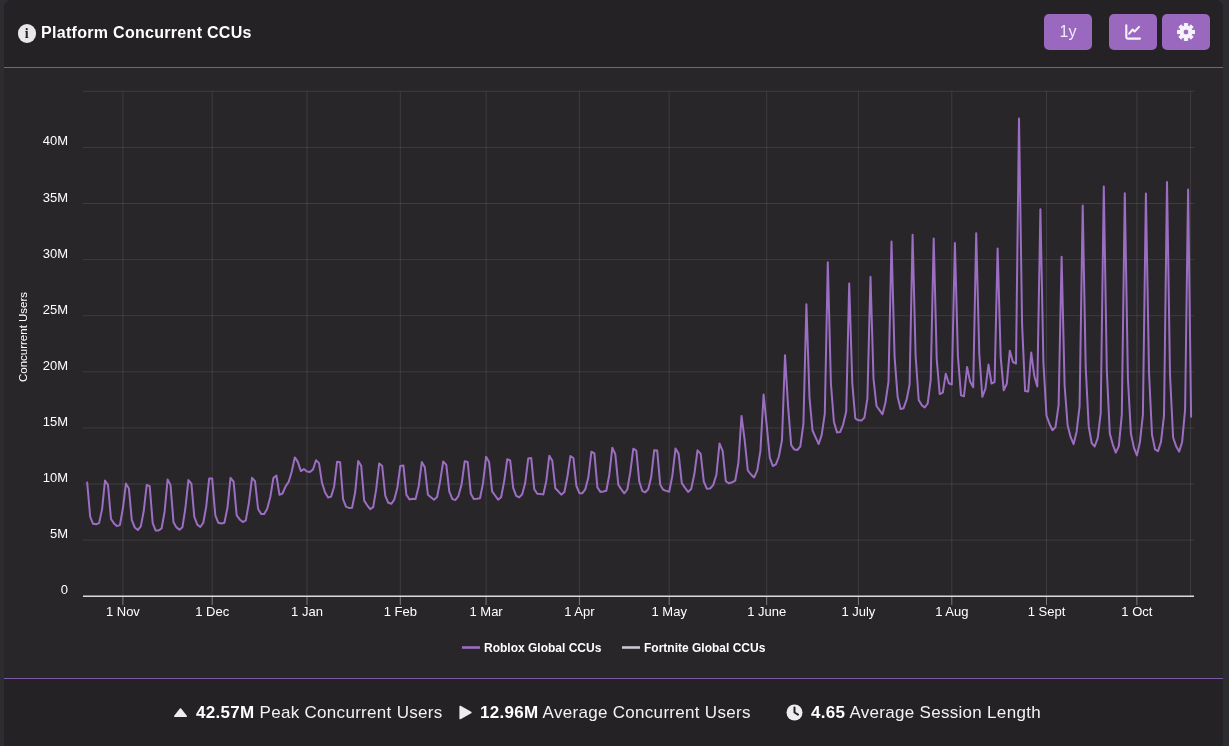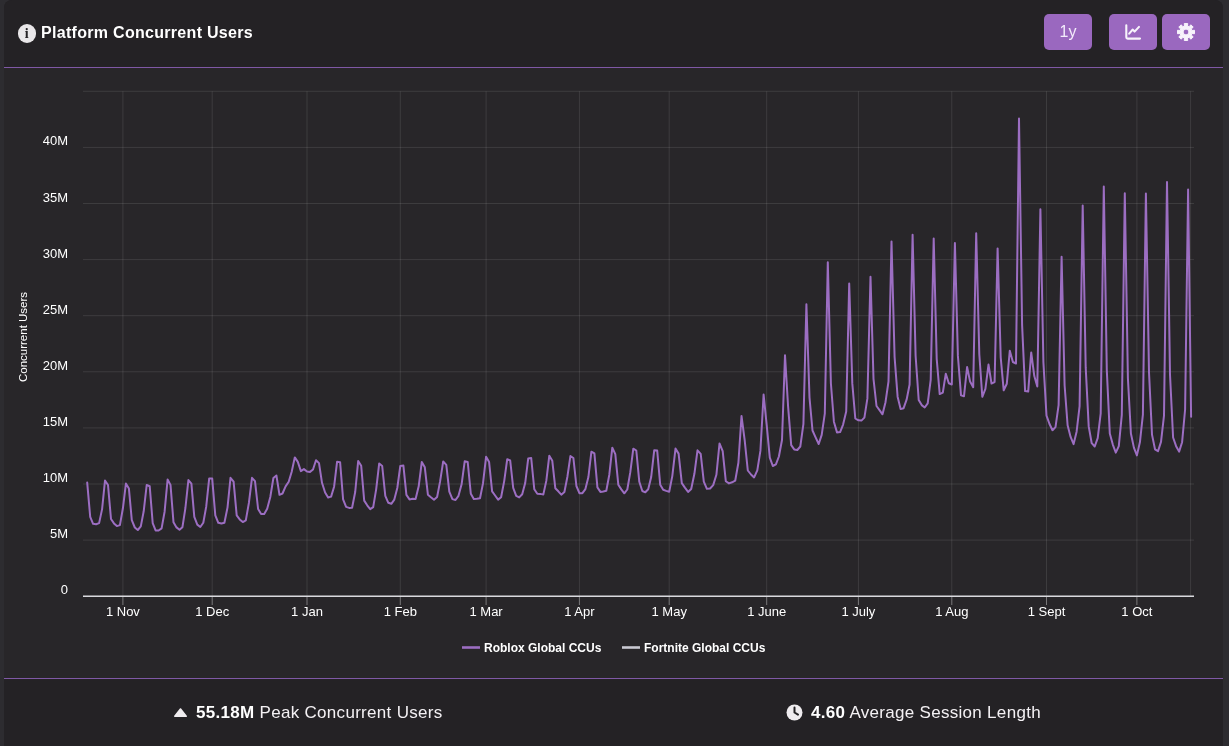--- a/index.html
+++ b/index.html
@@ -80,43 +80,49 @@
 <path d="M87.2 415.6 L90.2 449.8 L93.1 456.8 L96.1 457.2 L99.1 456.1 L102.1 442.1 L105.0 413.5 L108.0 418.0 L111.0 452.0 L114.0 456.4 L116.9 459.1 L119.9 458.1 L122.9 441.3 L125.9 416.6 L128.9 421.5 L131.8 453.2 L134.8 460.5 L137.8 463.0 L140.8 459.4 L143.7 444.3 L146.7 418.0 L149.7 419.2 L152.7 456.1 L155.6 463.4 L158.6 463.5 L161.6 461.4 L164.6 444.7 L167.6 412.5 L170.5 417.9 L173.5 455.3 L176.5 460.4 L179.5 462.8 L182.4 460.3 L185.4 441.0 L188.4 413.1 L191.4 416.7 L194.3 449.9 L197.3 457.6 L200.3 460.0 L203.3 455.7 L206.2 439.7 L209.2 411.4 L212.2 411.6 L215.3 448.4 L218.3 455.8 L221.4 456.5 L224.4 455.7 L227.5 440.6 L230.5 410.8 L233.6 414.7 L236.7 448.4 L239.7 452.4 L242.8 455.1 L245.8 453.4 L248.9 435.9 L252.0 410.8 L255.0 414.2 L258.1 442.0 L261.1 446.9 L264.2 446.9 L267.2 441.7 L270.3 430.0 L273.4 411.0 L276.4 408.5 L279.5 427.8 L282.5 426.5 L285.6 419.4 L288.7 414.7 L291.7 404.7 L294.8 390.4 L297.8 394.9 L300.9 404.1 L303.9 402.1 L307.0 404.5 L310.0 404.9 L313.0 402.5 L316.0 393.2 L319.0 396.1 L322.0 415.8 L325.1 425.5 L328.1 430.5 L331.1 429.6 L334.1 419.7 L337.1 394.7 L340.1 395.2 L343.1 432.3 L346.1 439.9 L349.1 440.9 L352.1 440.8 L355.2 425.0 L358.2 393.9 L361.2 398.8 L364.2 433.6 L367.2 438.3 L370.2 442.1 L373.2 440.1 L376.2 422.1 L379.2 396.4 L382.2 399.0 L385.3 428.9 L388.3 435.8 L391.3 436.8 L394.3 432.6 L397.3 421.0 L400.3 399.0 L403.4 398.6 L406.4 427.9 L409.5 432.4 L412.6 431.8 L415.6 432.0 L418.7 419.3 L421.8 394.9 L424.8 400.3 L427.9 427.7 L430.9 430.3 L434.0 432.8 L437.1 430.0 L440.1 414.4 L443.2 394.4 L446.3 397.8 L449.3 424.7 L452.4 432.1 L455.5 433.0 L458.5 428.8 L461.6 417.3 L464.7 394.3 L467.7 395.0 L470.8 426.7 L473.8 432.0 L476.9 431.7 L480.0 431.2 L483.0 416.4 L486.1 389.7 L489.1 395.1 L492.1 424.3 L495.1 428.5 L498.1 432.6 L501.1 430.2 L504.2 414.1 L507.2 392.3 L510.2 393.5 L513.2 420.9 L516.2 428.8 L519.2 430.4 L522.2 427.2 L525.2 416.0 L528.2 391.6 L531.2 391.0 L534.3 422.3 L537.3 426.8 L540.3 426.9 L543.3 427.6 L546.3 413.9 L549.3 388.7 L552.3 393.8 L555.3 421.2 L558.3 424.3 L561.3 427.7 L564.4 425.0 L567.4 409.7 L570.4 389.1 L573.4 391.0 L576.4 419.0 L579.4 426.2 L582.4 426.2 L585.4 422.1 L588.4 410.0 L591.4 384.7 L594.4 386.4 L597.4 420.4 L600.4 424.9 L603.3 424.4 L606.3 423.8 L609.3 407.7 L612.3 380.7 L615.3 387.2 L618.3 417.7 L621.3 422.4 L624.3 426.3 L627.3 422.5 L630.3 405.2 L633.3 381.7 L636.3 383.5 L639.3 414.8 L642.3 424.0 L645.3 425.3 L648.2 422.2 L651.2 410.0 L654.2 383.3 L657.2 383.6 L660.2 417.7 L663.2 422.8 L666.2 423.9 L669.2 424.8 L672.3 409.1 L675.5 381.6 L678.6 386.6 L681.8 416.1 L684.9 420.6 L688.1 424.9 L691.2 422.0 L694.4 406.8 L697.5 383.3 L700.7 386.8 L703.8 414.7 L706.9 421.8 L710.1 421.5 L713.2 418.1 L716.4 407.8 L719.5 376.5 L722.7 384.1 L725.8 414.2 L729.0 416.4 L732.1 415.3 L735.2 413.7 L738.4 395.7 L741.5 349.0 L744.7 373.4 L747.8 403.5 L751.0 407.5 L754.1 410.4 L757.3 403.3 L760.4 383.9 L763.6 327.5 L766.7 358.1 L769.8 390.6 L772.8 399.0 L775.9 397.3 L778.9 389.5 L782.0 373.0 L785.0 288.3 L788.1 339.6 L791.2 378.1 L794.2 382.4 L797.3 383.0 L800.3 379.5 L803.4 357.1 L806.4 237.2 L809.5 330.6 L812.5 363.5 L815.6 370.3 L818.7 377.0 L821.7 367.9 L824.8 346.7 L827.8 195.3 L830.9 316.5 L833.9 354.7 L837.0 365.4 L840.1 365.1 L843.1 357.6 L846.2 344.6 L849.2 216.5 L852.3 316.4 L855.3 351.5 L858.4 353.3 L861.4 353.6 L864.4 350.6 L867.4 331.4 L870.5 209.7 L873.5 311.8 L876.5 339.0 L879.5 343.1 L882.5 347.3 L885.5 335.2 L888.5 314.5 L891.5 174.4 L894.6 290.1 L897.6 329.7 L900.6 342.1 L903.6 341.2 L906.6 332.7 L909.6 317.5 L912.6 167.8 L915.6 288.8 L918.7 333.0 L921.7 338.1 L924.7 340.5 L927.7 336.4 L930.7 312.9 L933.7 171.5 L936.7 291.8 L939.7 327.1 L942.8 325.6 L945.8 306.7 L948.8 316.3 L951.8 317.5 L954.9 176.1 L957.9 288.9 L961.0 328.4 L964.0 329.2 L967.1 300.0 L970.1 314.6 L973.2 320.2 L976.2 166.2 L979.3 287.3 L982.3 329.8 L985.4 321.9 L988.5 297.6 L991.5 316.5 L994.6 315.1 L997.6 181.4 L1000.7 290.3 L1003.7 323.3 L1006.8 316.7 L1009.8 283.7 L1012.9 295.0 L1016.0 296.5 L1019.0 51.6 L1022.1 257.9 L1025.1 324.1 L1028.2 324.6 L1031.2 285.5 L1034.3 309.1 L1037.3 319.6 L1040.4 142.2 L1043.4 295.1 L1046.5 348.6 L1049.5 357.0 L1052.5 363.2 L1055.5 360.1 L1058.6 338.2 L1061.6 189.7 L1064.6 318.3 L1067.6 358.2 L1070.6 369.9 L1073.6 377.1 L1076.6 364.7 L1079.6 339.1 L1082.7 138.4 L1085.7 300.4 L1088.7 359.4 L1091.7 376.2 L1094.7 379.5 L1097.7 371.2 L1100.7 346.3 L1103.8 119.5 L1106.8 303.1 L1109.8 366.6 L1112.8 377.6 L1115.8 385.6 L1118.8 379.1 L1121.8 347.8 L1124.8 126.3 L1127.9 311.2 L1130.9 366.5 L1133.9 380.6 L1136.9 388.4 L1139.9 375.3 L1142.9 347.7 L1145.9 126.5 L1149.0 305.2 L1152.0 367.6 L1155.0 382.3 L1158.0 384.2 L1161.0 374.9 L1164.0 348.7 L1167.0 115.1 L1170.0 307.5 L1173.1 370.5 L1176.1 379.2 L1179.1 384.6 L1182.1 375.2 L1185.1 342.5 L1188.1 122.4 L1191.1 349.7" fill="none" stroke="#9c6ec2" stroke-width="2" stroke-linejoin="round" stroke-linecap="round"></path>
 <g font-family="Liberation Sans, sans-serif" font-size="12" font-weight="bold" fill="#ffffff">
 <line x1="462" y1="580.5" x2="480" y2="580.5" stroke="#9c6ec2" stroke-width="2.6"></line>
 <text x="484" y="584.5">Roblox Global CCUs</text>
 <line x1="622" y1="580.5" x2="640" y2="580.5" stroke="#c9c9d2" stroke-width="2.6"></line>
 <text x="644" y="584.5">Fortnite Global CCUs</text>
 </g>
 </svg>
 <div class="hdr">
   <div class="info">i</div>
-  <div class="title">Platform Concurrent Users</div>
+  <div class="title">Platform Concurrent CCUs</div>
   <div class="btn" style="left:1040px; width:48px; font-size:16px;">1y</div>
   <div class="btn" style="left:1105px; width:48px;">
     <svg width="18" height="18" viewBox="0 0 18 18">
         <path d="M2.3 2.2 L2.3 14.2 Q2.3 15.6 3.7 15.6 L16 15.6" fill="none" stroke="#f7f3fb" stroke-width="2.1" stroke-linecap="round"></path>
         <path d="M5.2 10.6 L8.6 6.6 L10.6 8.6 L15 3.9" fill="none" stroke="#f7f3fb" stroke-width="2.1" stroke-linecap="round" stroke-linejoin="round"></path>
       </svg>
   </div>
   <div class="btn" style="left:1158px; width:48px;">
     <svg width="18" height="18" viewBox="0 0 18 18">
         <path d="M7.30 0.47 L10.70 0.47 L10.55 3.10 L12.08 3.73 L13.83 1.77 L16.23 4.17 L14.27 5.92 L14.90 7.45 L17.53 7.30 L17.53 10.70 L14.90 10.55 L14.27 12.08 L16.23 13.83 L13.83 16.23 L12.08 14.27 L10.55 14.90 L10.70 17.53 L7.30 17.53 L7.45 14.90 L5.92 14.27 L4.17 16.23 L1.77 13.83 L3.73 12.08 L3.10 10.55 L0.47 10.70 L0.47 7.30 L3.10 7.45 L3.73 5.92 L1.77 4.17 L4.17 1.77 L5.92 3.73 L7.45 3.10 Z M11.90 9.00 A2.9 2.9 0 1 0 6.10 9.00 A2.9 2.9 0 1 0 11.90 9.00 Z" fill="#f7f3fb" fill-rule="evenodd" stroke="#f7f3fb" stroke-width="1.0" stroke-linejoin="round"></path>
       </svg>
   </div>
 </div>
 <div class="ftr">
   <div class="stats">
     <div class="stat" style="left:169px;">
       <svg width="15" height="9" viewBox="0 0 15 9">
           <path d="M1.8 8.2 L7.5 1 L13.2 8.2 Z" fill="#efecef" stroke="#efecef" stroke-width="1.6" stroke-linejoin="round"></path>
         </svg>
-      <span><b>55.18M</b> Peak Concurrent Users</span>
+      <span><b>42.57M</b> Peak Concurrent Users</span>
+    </div>
+    <div class="stat" style="left:455px;">
+      <svg width="13" height="15" viewBox="0 0 13 15">
+          <path d="M1.2 1.5 L11.8 7.5 L1.2 13.5 Z" fill="#efecef" stroke="#efecef" stroke-width="1.6" stroke-linejoin="round"></path>
+        </svg>
+      <span><b>12.96M</b> Average Concurrent Users</span>
     </div>
     <div class="stat" style="left:782px;">
       <svg width="17" height="17" viewBox="0 0 17 17">
           <circle cx="8.5" cy="8.5" r="8" fill="#efecef"></circle>
           <path d="M8.5 3.6 L8.5 8.5 L12 10.6" fill="none" stroke="#242225" stroke-width="2" stroke-linecap="round" stroke-linejoin="round"></path>
         </svg>
-      <span><b>4.60</b> Average Session Length</span>
+      <span><b>4.65</b> Average Session Length</span>
     </div>
   </div>
 </div>
 
 </body></html>

